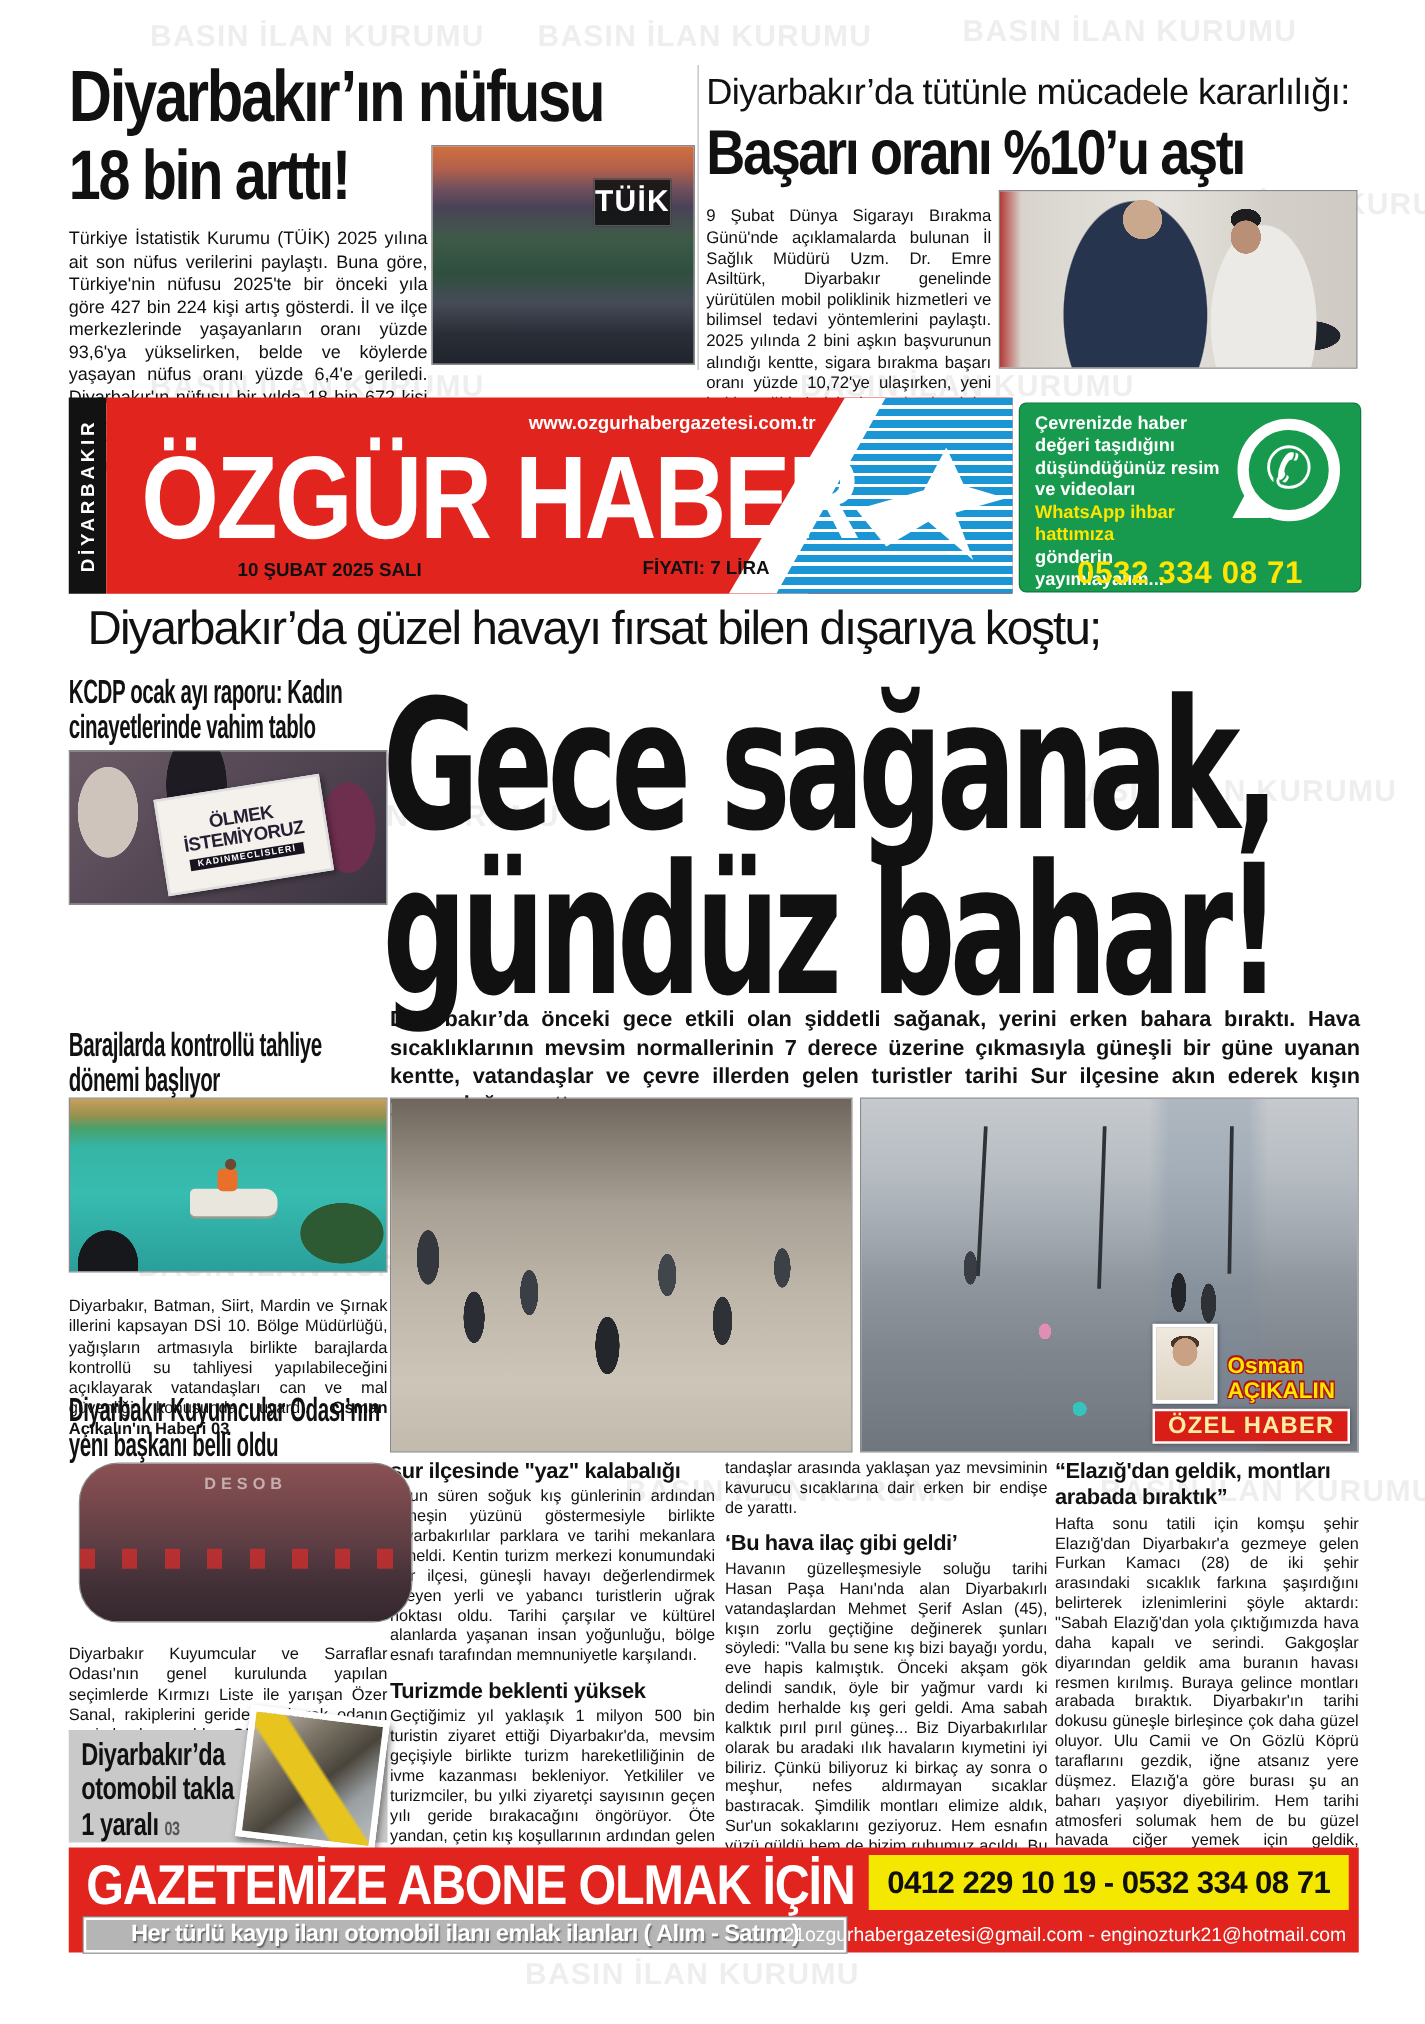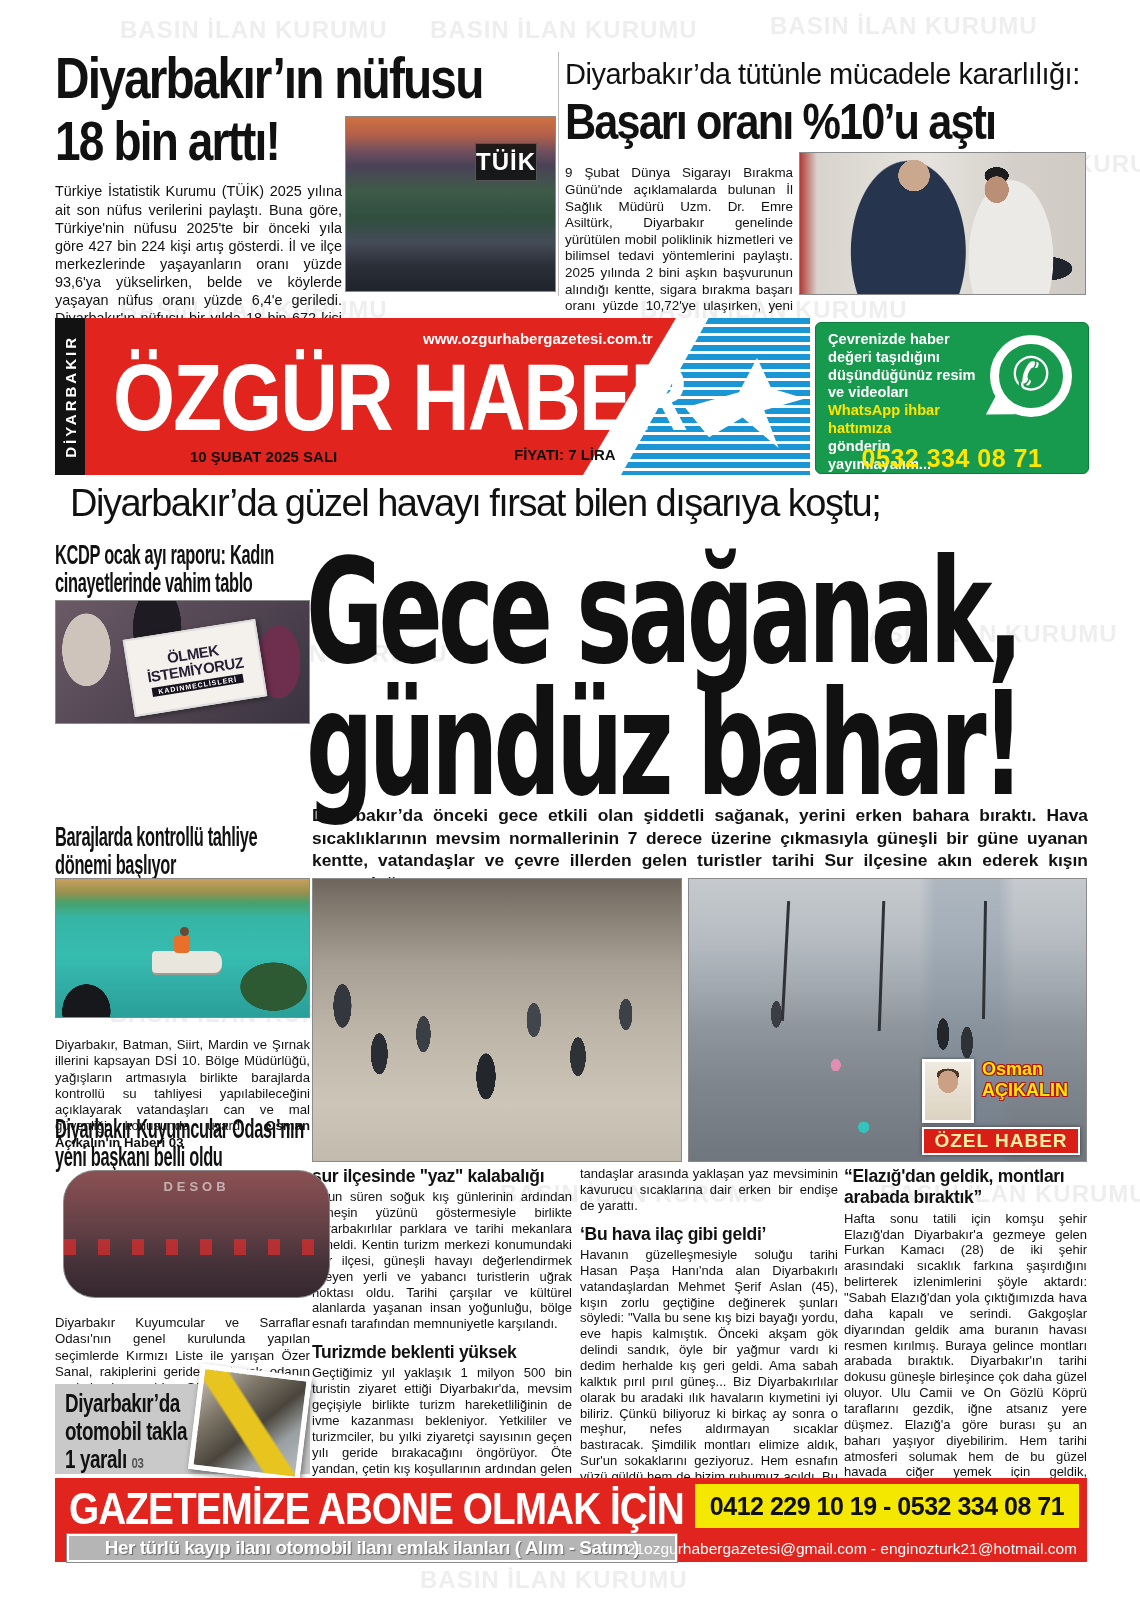--- a/index.html
+++ b/index.html
@@ -107,21 +107,21 @@
       radial-gradient(9px 22px at 22% 48%,#3a3e44 60%,transparent 61%),
       radial-gradient(8px 8px at 44% 88%,#35c4bd 70%,transparent 71%),
       radial-gradient(7px 9px at 37% 66%,#e08fb2 70%,transparent 71%),
       linear-gradient(90deg,transparent 0 58%,rgba(120,140,160,0.30) 62% 78%,transparent 82%),
       linear-gradient(180deg,#c6cace 0%,#b7bdc3 20%,#a2a9b0 38%,#8f969d 52%,#7f868e 72%,#6f767e 100%);}
   .pole{position:absolute;width:3px;background:#2f3338;top:22px;}
   .pole.p1{left:24%;height:120px;transform:rotate(3deg);}
   .pole.p2{left:48%;height:130px;transform:rotate(2deg);}
   .pole.p3{left:74%;height:118px;transform:rotate(1deg);}
   .badge{position:absolute;right:6px;bottom:6px;width:158px;}
-  .badge-row{display:flex;align-items:flex-start;}
+  .badge-row{display:flex;align-items:flex-end;}
   .badge-portrait{width:46px;height:58px;border:3px solid #fff;box-shadow:0 0 3px rgba(0,0,0,.5);
     background:radial-gradient(16px 18px at 50% 34%,#caa184 62%,transparent 63%),
                radial-gradient(18px 10px at 50% 22%,#4a3527 62%,transparent 63%),
                linear-gradient(180deg,#efe9df 0%,#dcd3c2 100%);}
   .badge-name{flex:1;padding-left:8px;color:#ffe600;font-weight:bold;font-size:18px;line-height:1.15;
     text-shadow:1px 1px 0 #b31212,-1px 1px 0 #b31212,1px -1px 0 #b31212,-1px -1px 0 #b31212;}
   .badge-label{margin-top:4px;background:#d91e18;border:2px solid #fff;color:#ffeea0;
     font-weight:bold;font-size:19px;text-align:center;letter-spacing:1px;padding:1px 0;
     box-shadow:0 0 4px rgba(0,0,0,.5);}
 

